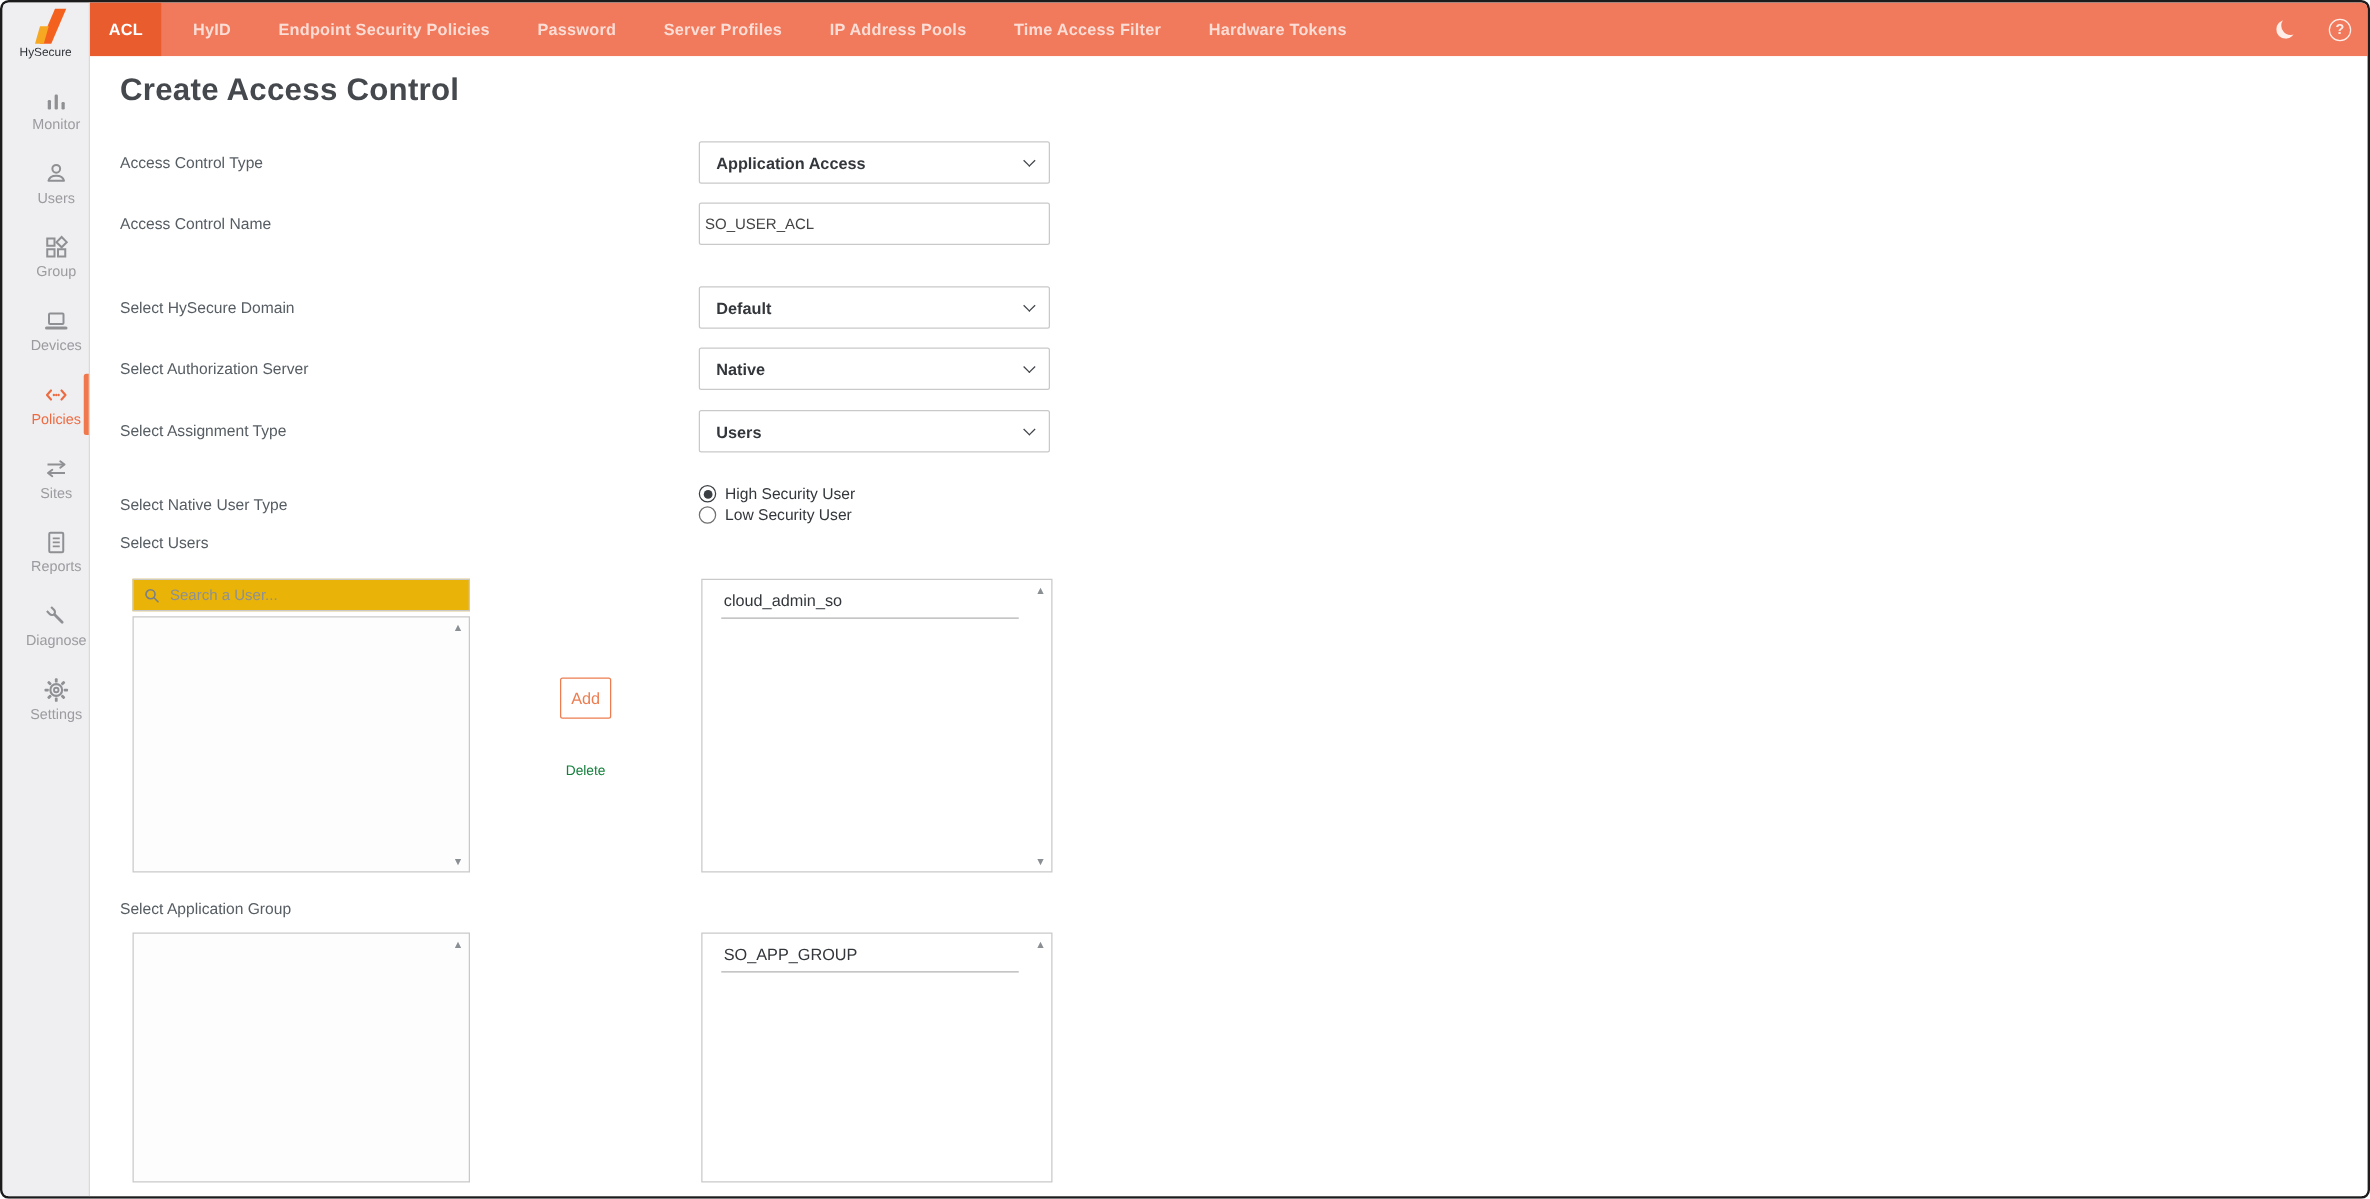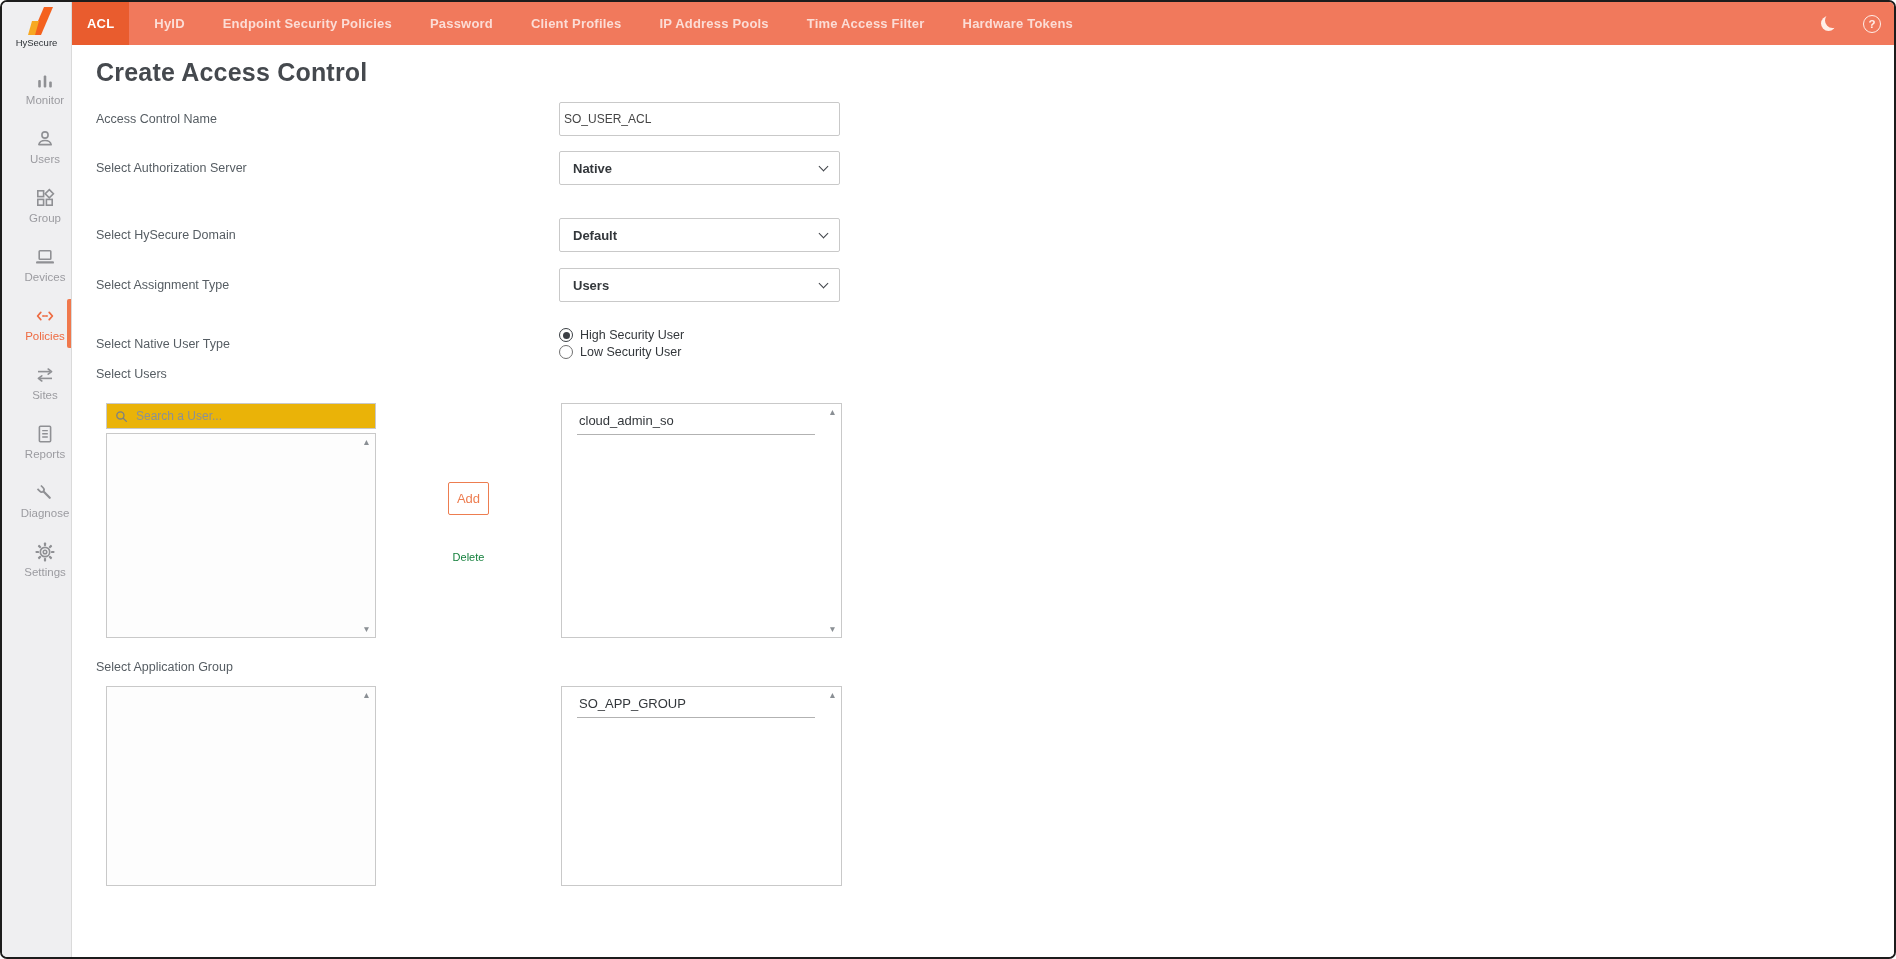--- a/index.html
+++ b/index.html
@@ -254,55 +254,62 @@
     </div>
   </div>
 
   <div class="main">
 
     <div class="topnav">
       <div class="tab active">ACL</div>
       <div class="tab">HyID</div>
       <div class="tab">Endpoint Security Policies</div>
       <div class="tab">Password</div>
-      <div class="tab">Client Profiles</div>
+      <div class="tab">Server Profiles</div>
       <div class="tab">IP Address Pools</div>
       <div class="tab">Time Access Filter</div>
       <div class="tab">Hardware Tokens</div>
       <div class="nav-spacer"></div>
       <div class="nav-icons">
         <span class="moon"></span>
         <span class="help-circle">
             <span>?</span>
           </span>
       </div>
     </div>
 
     <div class="content">
       <h1 class="page-title">Create Access Control</h1>
 
+      <div class="form-row mt-26">
+        <div class="flabel">Access Control Type</div>
+        <div class="sel">
+          <span>Application Access</span>
+          <span class="chev"></span>
+        </div>
+      </div>
 
       <div class="form-row mt-15">
         <div class="flabel">Access Control Name</div>
         <input class="text-input" type="text" value="SO_USER_ACL" style="">
       </div>
 
+
+      <div class="form-row mt-33">
+        <div class="flabel">Select HySecure Domain</div>
+        <div class="sel">
+          <span>Default</span>
+          <span class="chev"></span>
+        </div>
+      </div>
 
       <div class="form-row mt-15">
         <div class="flabel">Select Authorization Server</div>
         <div class="sel">
           <span>Native</span>
-          <span class="chev"></span>
-        </div>
-      </div>
-
-      <div class="form-row mt-33">
-        <div class="flabel">Select HySecure Domain</div>
-        <div class="sel">
-          <span>Default</span>
           <span class="chev"></span>
         </div>
       </div>
 
       <div class="form-row mt-16">
         <div class="flabel">Select Assignment Type</div>
         <div class="sel">
           <span>Users</span>
           <span class="chev"></span>
         </div>

